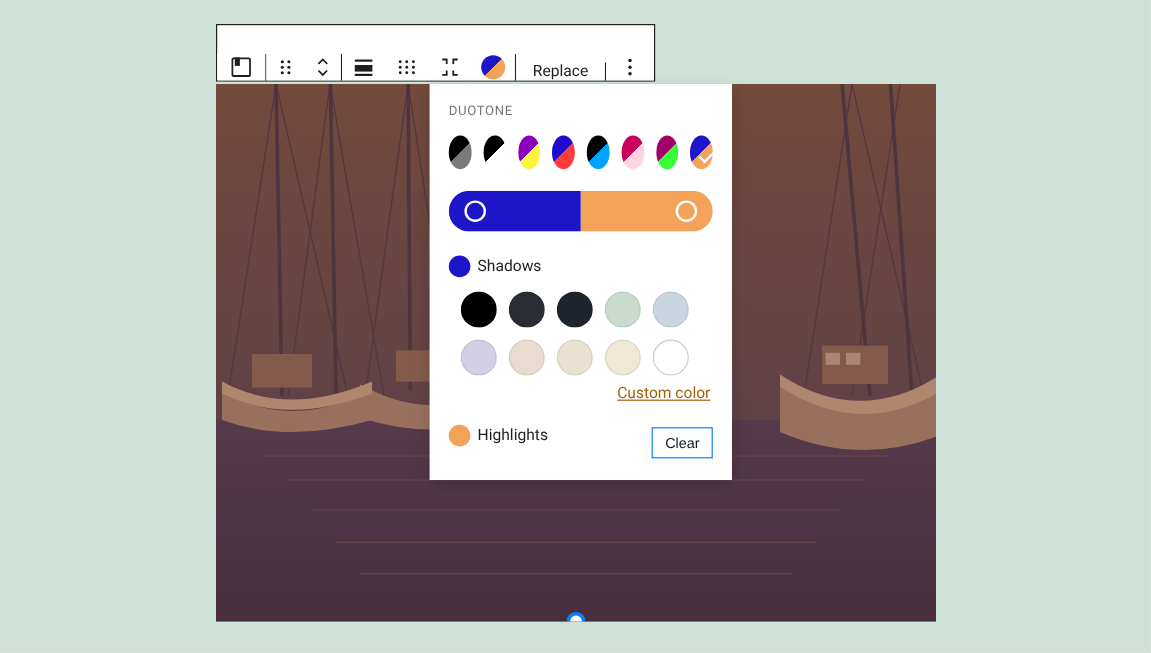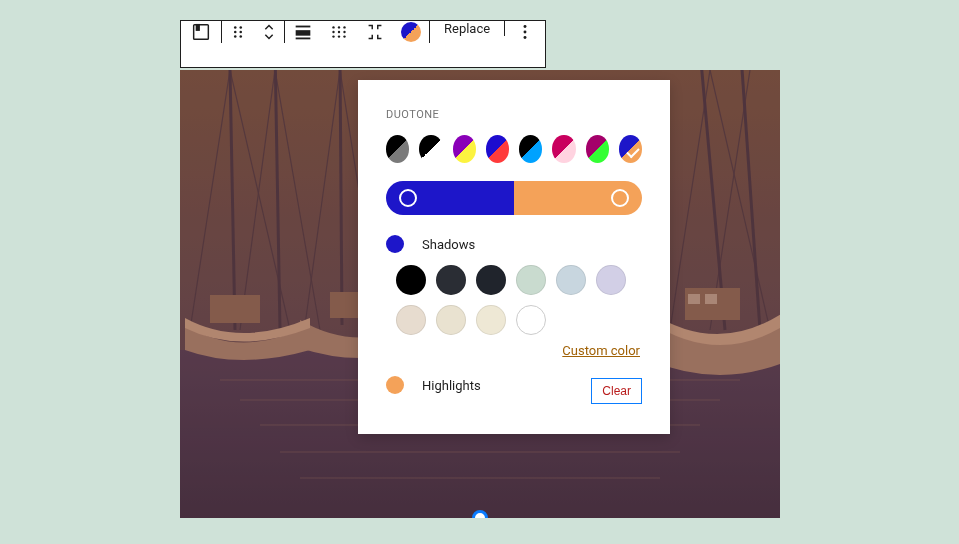--- a/index.html
+++ b/index.html
@@ -40,21 +40,21 @@
 
   
   .toolbar {
     position: absolute;
     left: 180px;
     top: 20px;
     height: 48px;
     background: #fff;
     border: 1px solid #1e1e1e;
     display: flex;
-    align-items: flex-start;
+    align-items: flex-end;
   }
   .toolbar-group {
     display: flex;
     align-items: stretch;
     border-right: 1px solid #1e1e1e;
   }
   .toolbar-group:last-child { border-right: none; }
   .tbtn {
     width: 40px;
     display: flex;
@@ -68,25 +68,25 @@
 
   .duotone-circle {
     width: 20px; height: 20px; border-radius: 50%;
     background: linear-gradient(135deg, #1d16c9 50%, #f4a259 50%);
   }
 
   
   .popover {
     position: absolute;
     left: 358px;
-    top: 80px;
-    width: 312px;
+    top: 70px;
+    width: 252px;
     background: #fff;
     box-shadow: 0 4px 12px rgba(0,0,0,0.18);
-    padding: 28px;
+    padding: 16px;
   }
   .pop-title {
     font-size: 11px;
     letter-spacing: 0.5px;
     color: #757575;
     text-transform: uppercase;
     margin-bottom: 14px;
   }
   .preset-row {
     display: flex;
@@ -122,21 +122,21 @@
     top: 50%;
     width: 18px; height: 18px;
     border: 2.5px solid #fff;
     border-radius: 50%;
     transform: translate(-50%, -50%);
   }
 
   .section-label {
     display: flex;
     align-items: center;
-    gap: 18px;
+    gap: 6px;
     font-size: 13px;
     margin-bottom: 12px;
   }
   .section-swatch {
     width: 18px; height: 18px; border-radius: 50%;
   }
 
   .swatch-grid {
     display: flex;
     flex-wrap: wrap;
@@ -160,21 +160,21 @@
     cursor: pointer;
   }
 
   .highlights-row {
     display: flex;
     align-items: center;
     justify-content: space-between;
   }
   .clear-btn {
     border: 1px solid #0a7cff;
-    color: #b91c1c;
+    color: #0f172a;
     background: #fff;
     font-size: 12px;
     padding: 5px 10px;
     cursor: pointer;
   }
 </style>
 </head>
 <body>
 
 <div class="image-block">

